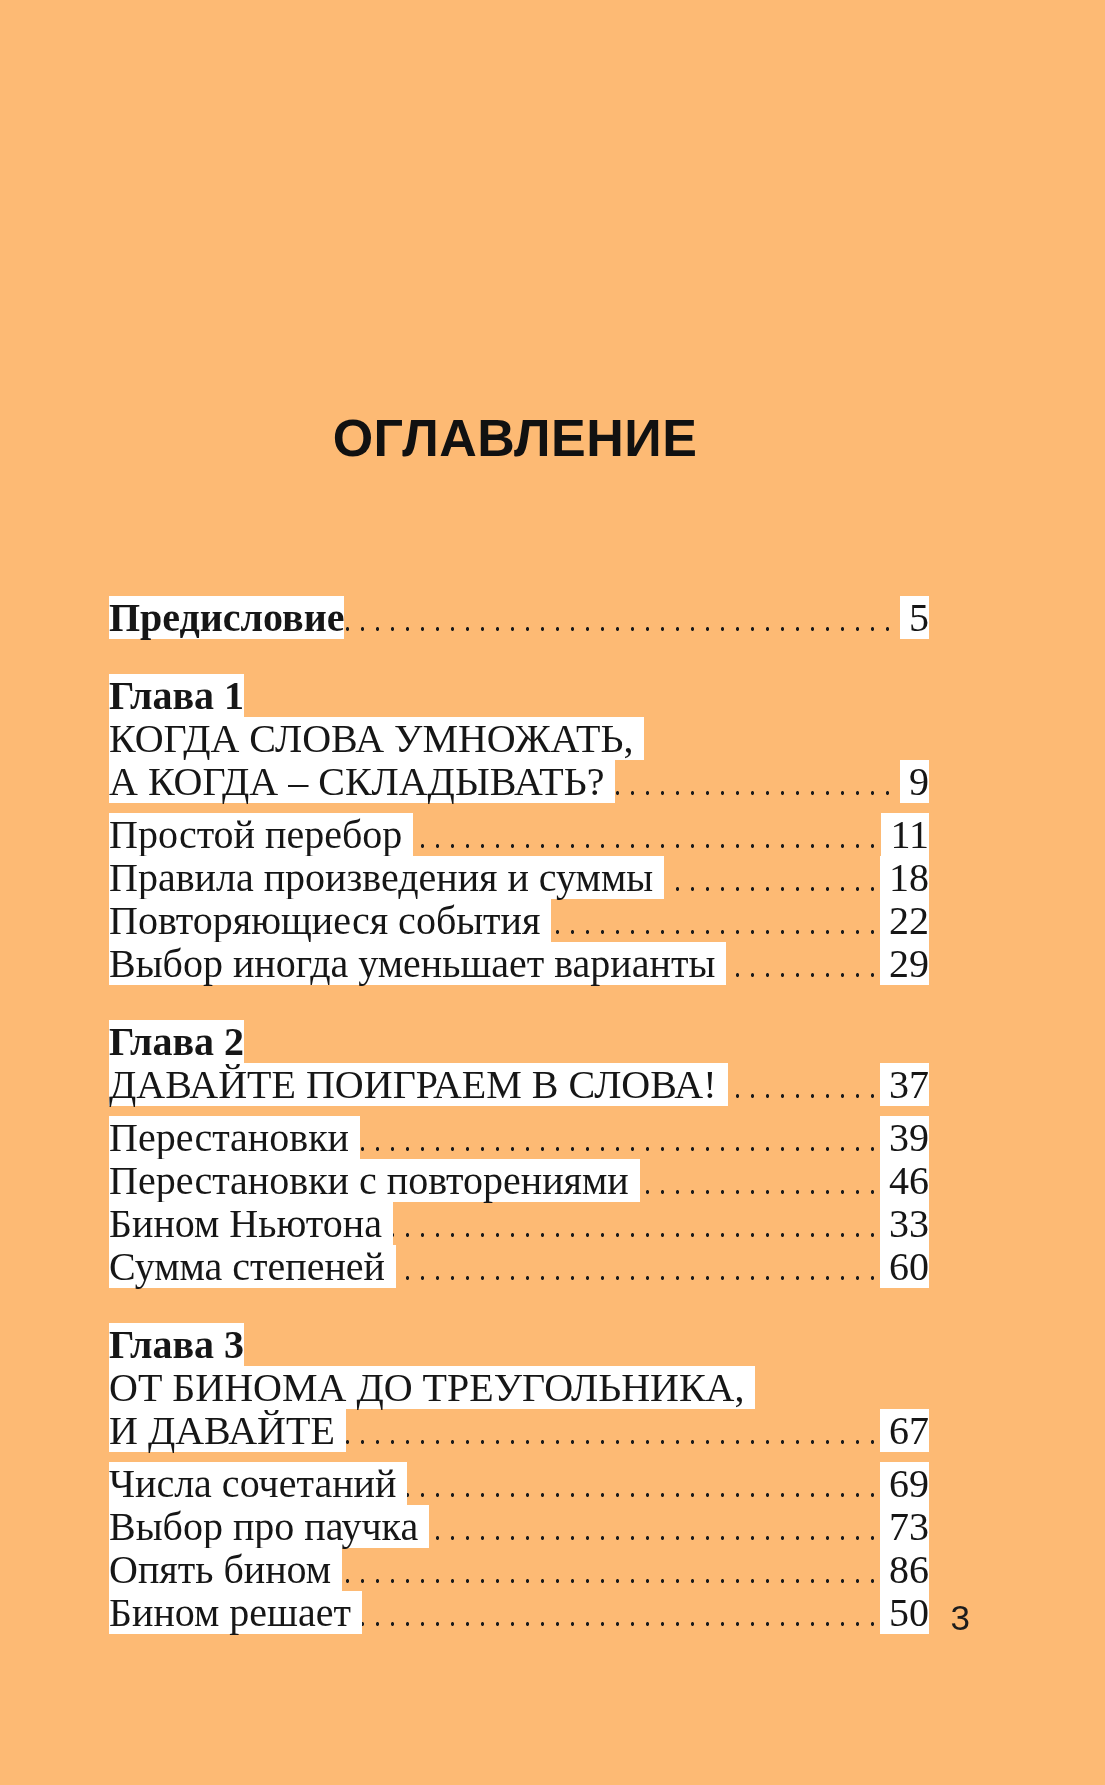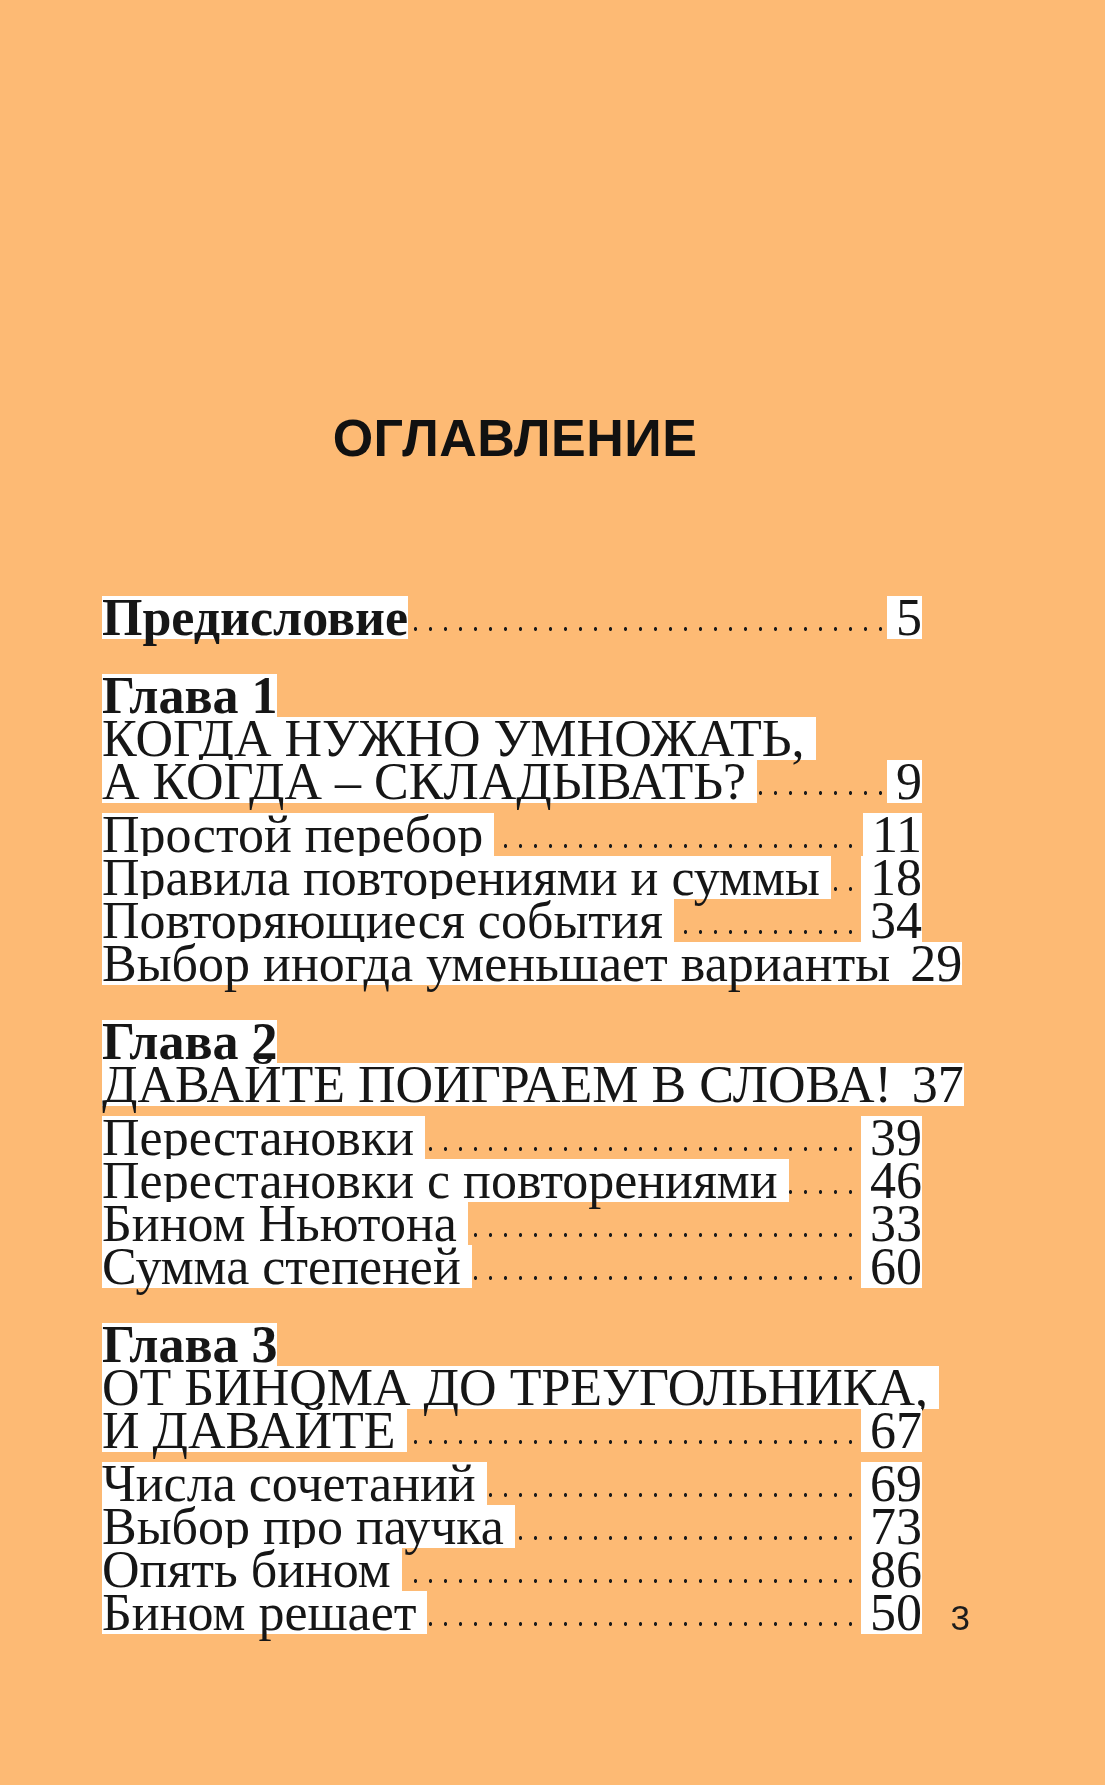--- a/index.html
+++ b/index.html
@@ -21,23 +21,23 @@
     font-family: "Liberation Sans", sans-serif;
     font-weight: 700;
     font-size: 52px;
     line-height: 1;
     letter-spacing: 0.5px;
     color: #111111;
   }
   .toc {
     position: absolute;
     top: 596px;
-    left: 102px;
+    left: 109px;
     width: 820px;
-    font-size: 52px;
+    font-size: 40px;
     line-height: 43px;
   }
   .row {
     position: relative;
     display: flex;
     justify-content: space-between;
     align-items: baseline;
     min-height: 43px;
   }
   .gap-chapter { margin-top: 35px; }
@@ -89,41 +89,41 @@
     <div class="row">
       <span class="leader"></span>
       <span class="label bold">Предисловие</span>
       <span class="pagenum">5</span>
     </div>
 
     <div class="row head gap-chapter">
       <span class="label">Глава 1</span>
     </div>
     <div class="row">
-      <span class="label">КОГДА НУЖНО УМНОЖАТЬ,</span>
+      <span class="label">КОГДА СЛОВА УМНОЖАТЬ,</span>
     </div>
     <div class="row">
       <span class="leader"></span>
       <span class="label">А КОГДА – СКЛАДЫВАТЬ?</span>
       <span class="pagenum">9</span>
     </div>
     <div class="row gap-first">
       <span class="leader"></span>
       <span class="label">Простой перебор</span>
       <span class="pagenum">11</span>
     </div>
     <div class="row">
       <span class="leader"></span>
-      <span class="label">Правила повторениями и суммы</span>
+      <span class="label">Правила произведения и суммы</span>
       <span class="pagenum">18</span>
     </div>
     <div class="row">
       <span class="leader"></span>
       <span class="label">Повторяющиеся события</span>
-      <span class="pagenum">34</span>
+      <span class="pagenum">22</span>
     </div>
     <div class="row">
       <span class="leader"></span>
       <span class="label">Выбор иногда уменьшает варианты</span>
       <span class="pagenum">29</span>
     </div>
 
     <div class="row head gap-chapter">
       <span class="label">Глава 2</span>
     </div>

